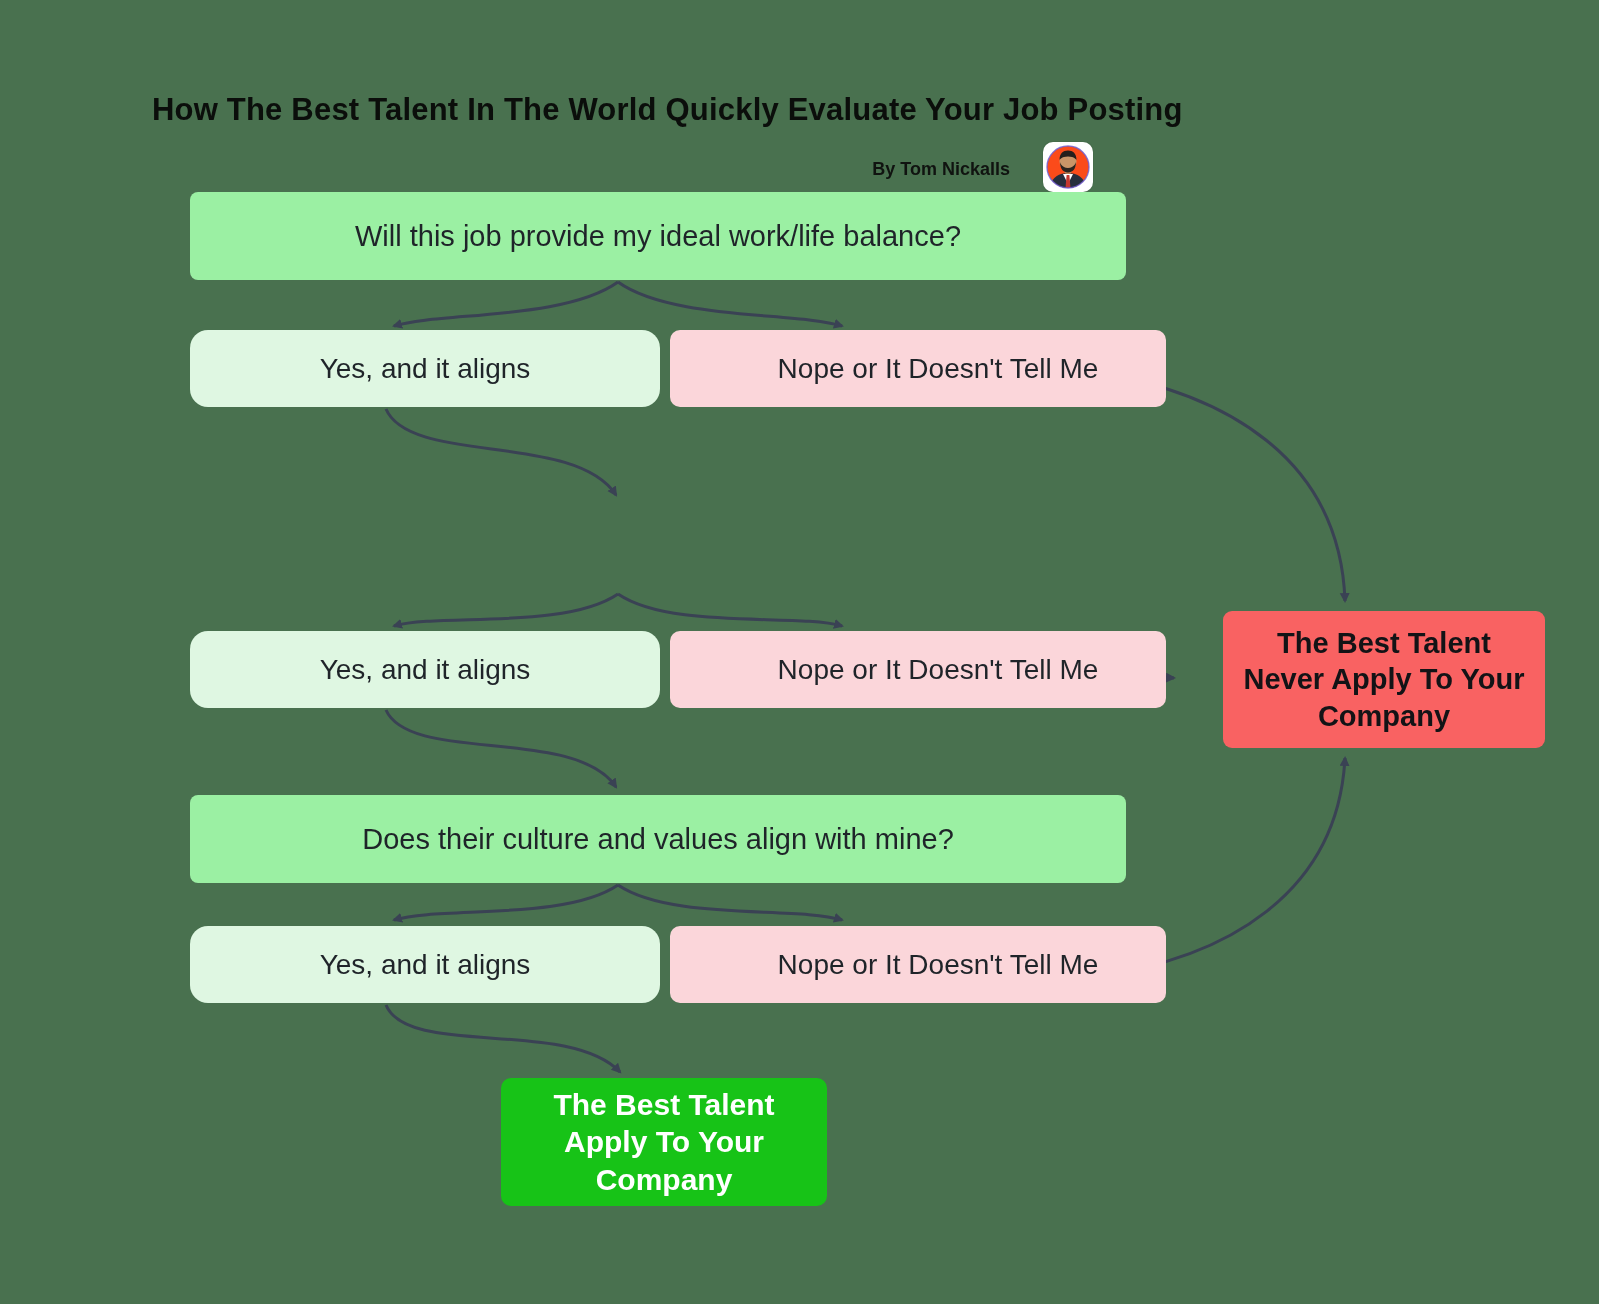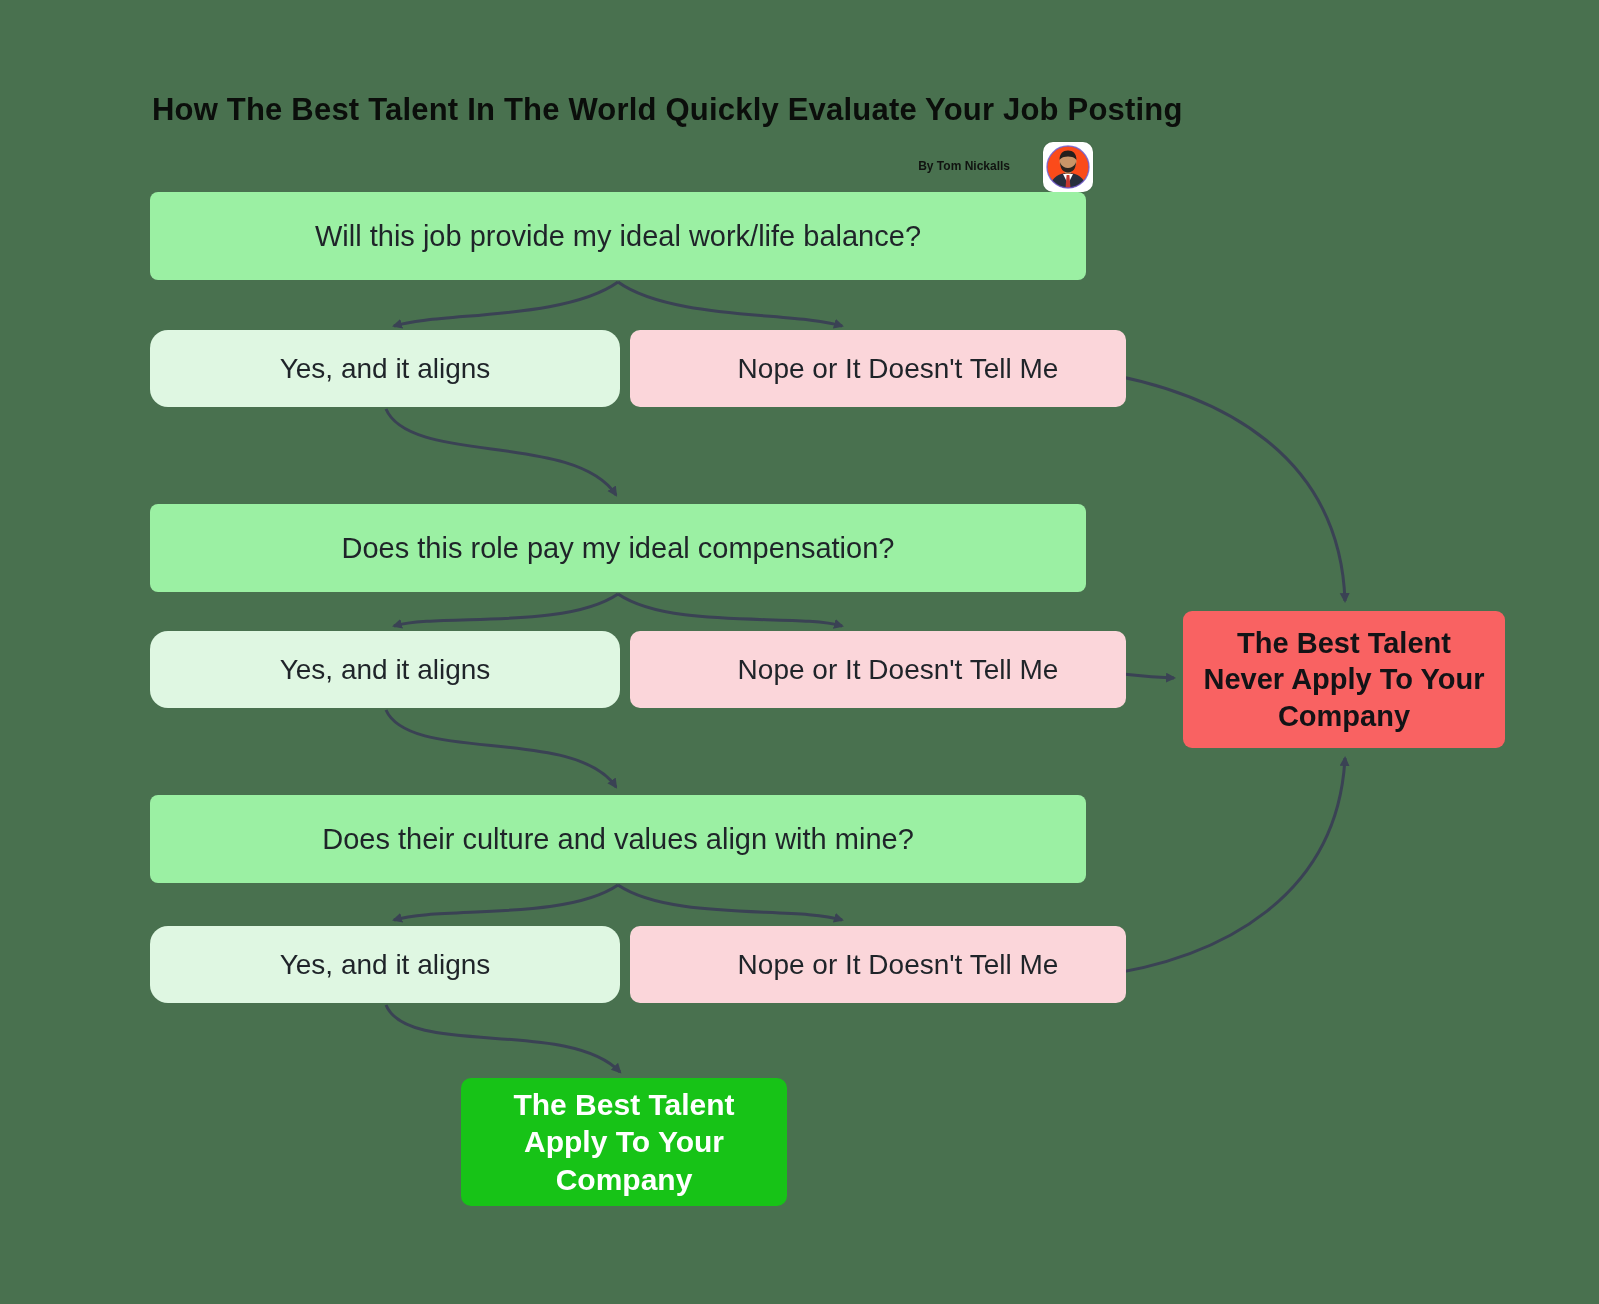--- a/index.html
+++ b/index.html
@@ -21,21 +21,21 @@
     font-weight:700;
     color:#0b0e0b;
     letter-spacing:0.2px;
     white-space:nowrap;
   }
   .byline{
     position:absolute;
     left:830px; top:159px;
     width:180px;
     text-align:right;
-    font-size:12px;
+    font-size:18px;
     font-weight:700;
     color:#101310;
   }
   .avatar{
     position:absolute;
     left:1043px; top:142px;
     width:50px; height:50px;
     background:#ffffff;
     border-radius:10px;
     display:flex; align-items:center; justify-content:center;
@@ -43,20 +43,21 @@
   }
   .box{
     position:absolute;
     display:flex;
     align-items:center;
     justify-content:center;
     text-align:center;
     border-radius:8px;
     color:#1f2429;
     line-height:1.25;
+    margin-left:40px;
   }
   .q{
     left:150px;
     width:936px;
     height:88px;
     background:#9BF0A3;
     font-size:29px;
   }
   .yes{
     left:150px;
@@ -159,21 +160,20 @@
       </g>
       <circle cx="23" cy="23" r="21" fill="none" stroke="#6B5BD2" stroke-width="1.4" opacity="0.8"></circle>
     </svg>
   </div>
 
   <div class="box q" style="top:192px">Will this job provide my ideal work/life balance?</div>
 
   <div class="box yes" style="top:330px">Yes, and it aligns</div>
   <div class="box no" style="top:330px">Nope or It Doesn't Tell Me</div>
 
-  <div class="box q" style="top:504px">Does this role pay my ideal compensation?</div>
 
   <div class="box yes" style="top:631px">Yes, and it aligns</div>
   <div class="box no" style="top:631px">Nope or It Doesn't Tell Me</div>
 
   <div class="box q" style="top:795px">Does their culture and values align with mine?</div>
 
   <div class="box yes" style="top:926px">Yes, and it aligns</div>
   <div class="box no" style="top:926px">Nope or It Doesn't Tell Me</div>
 
   <div class="box fail">The Best Talent Never Apply To Your Company</div>

